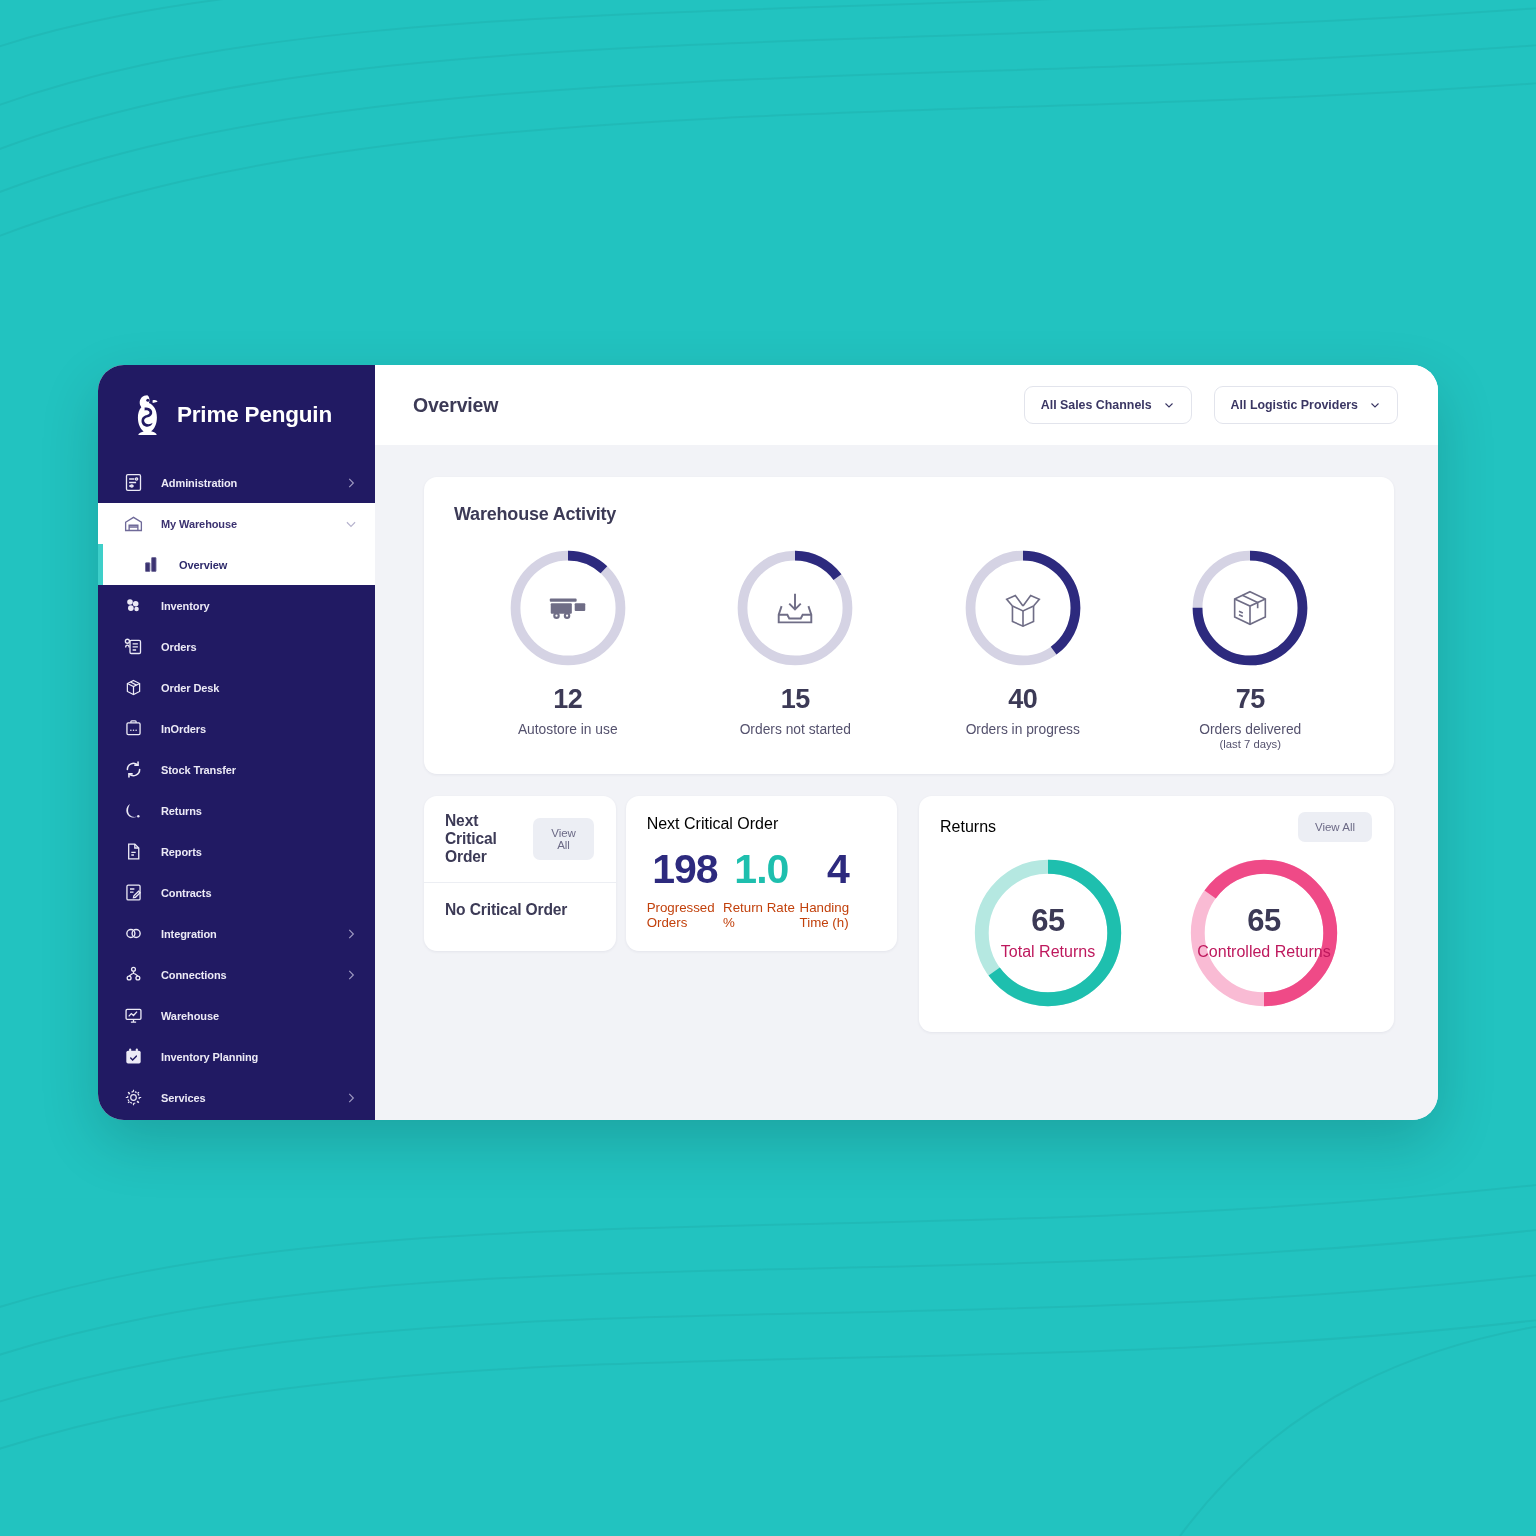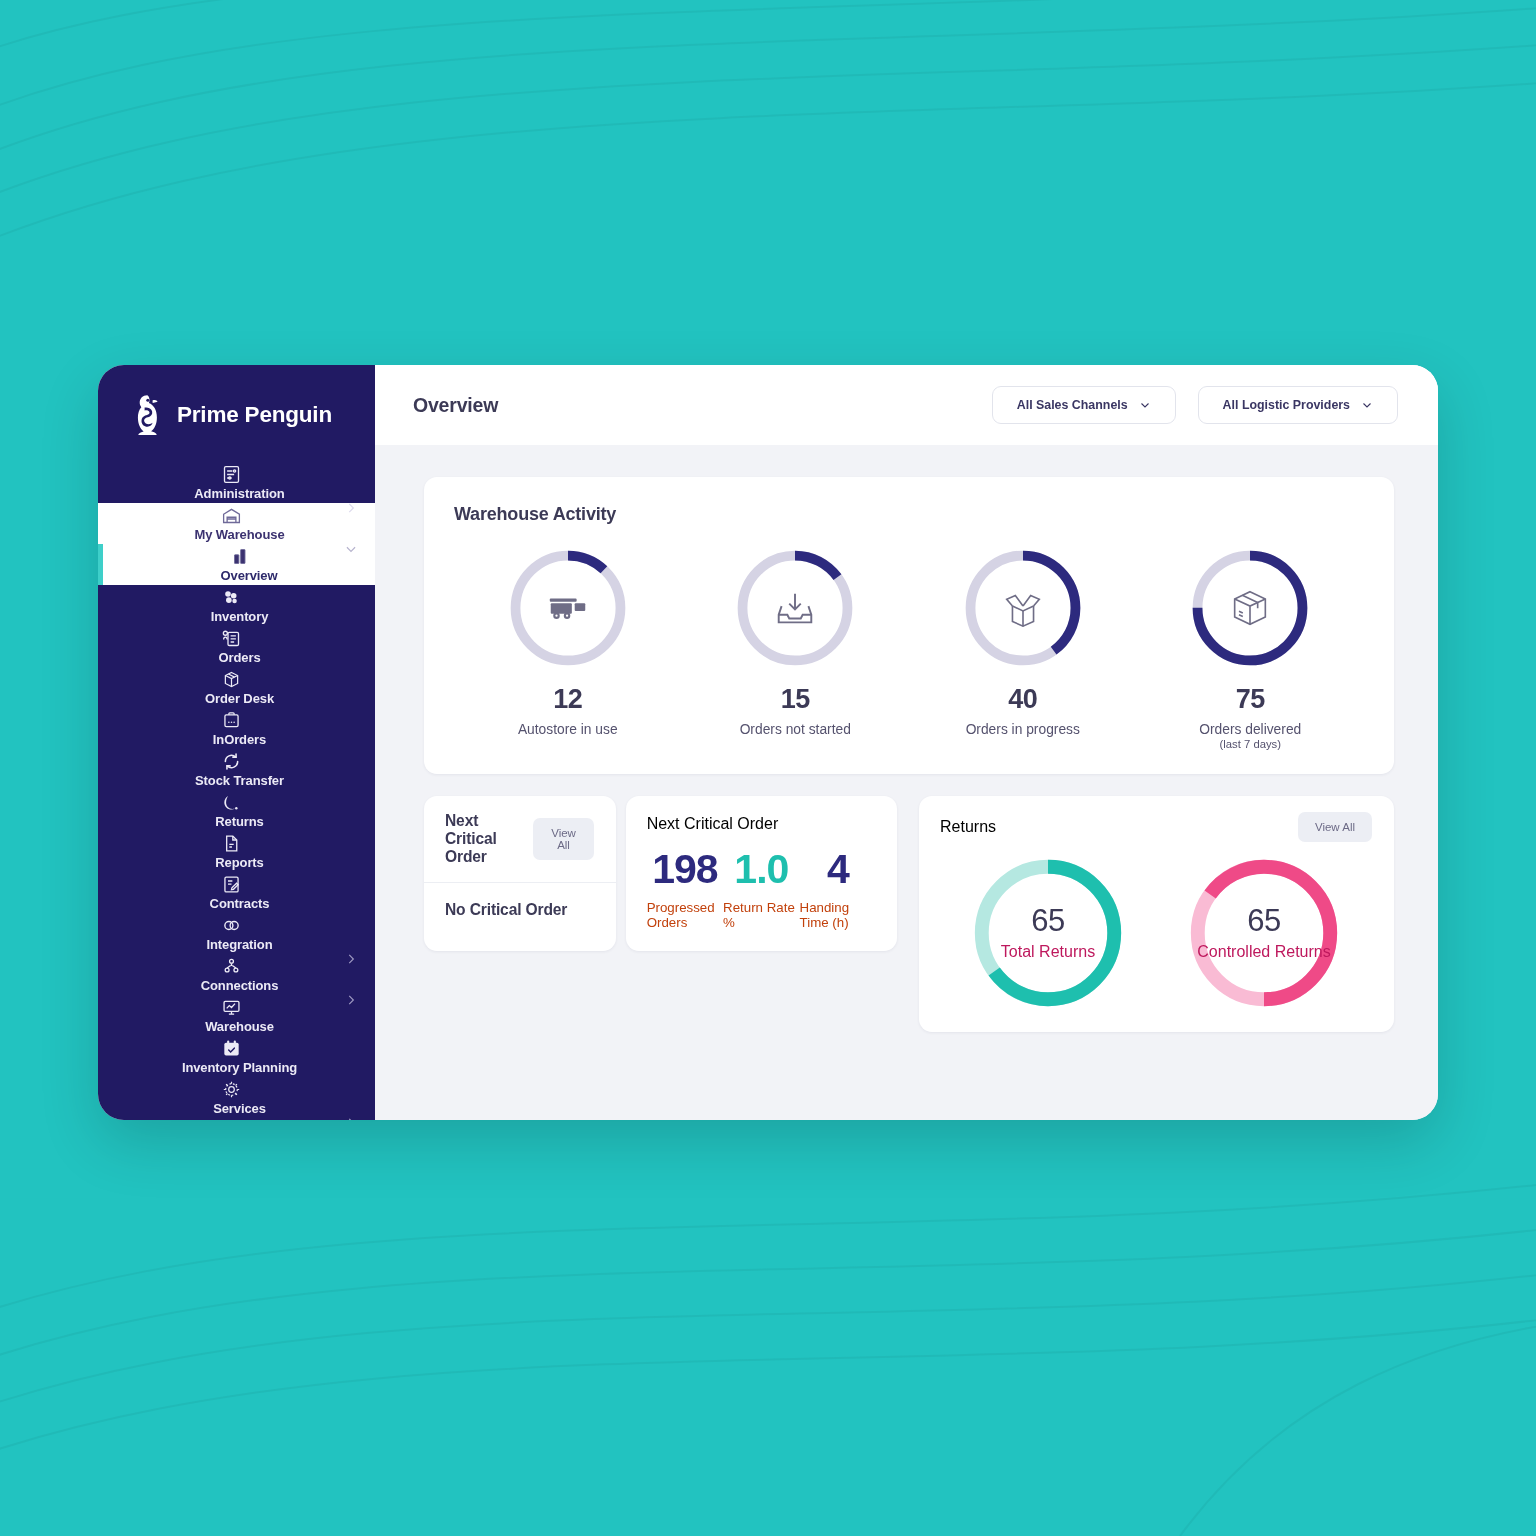--- a/index.html
+++ b/index.html
@@ -65,24 +65,23 @@
   .nav { display: flex; flex-direction: column; }
 
   .nav-item {
     display: flex;
     align-items: center;
     height: 41px;
     padding-left: 23px;
     padding-right: 17px;
     position: relative;
     color: #eceaf6;
-    font-size: 13px;
+    font-size: 11px;
     font-weight: bold;
     letter-spacing: -0.1px;
-    flex-direction: column;
   }
   .nav-item .ico {
     width: 24px; height: 24px;
     flex: 0 0 24px;
     margin-right: 16px;
     display: flex; align-items: center; justify-content: center;
   }
   .nav-item .ico svg { width: 21px; height: 21px; display: block; }
   .nav-label { white-space: nowrap; }
   .chev {
@@ -140,21 +139,21 @@
     gap: 22px;
   }
   .dropdown {
     height: 38px;
     border: 1px solid #e2e4ec;
     border-radius: 9px;
     background: #ffffff;
     display: flex;
     align-items: center;
     gap: 11px;
-    padding: 0 24px;
+    padding: 0 16px;
     font-size: 12.4px;
     font-weight: bold;
     color: #3a3663;
     white-space: nowrap;
   }
   .dropdown .chev-d { width: 12px; height: 12px; display:flex; }
   .dropdown .chev-d svg { width: 12px; height: 12px; }
 
   .content {
     flex: 1;
@@ -281,21 +280,21 @@
   .return-stat { flex: 1; display: flex; justify-content: center; }
   .rdonut { position: relative; width: 154px; height: 154px; }
   .rdonut svg { display: block; width: 154px; height: 154px; }
   .rdonut-center {
     position: absolute; inset: 0;
     display: flex; flex-direction: column;
     align-items: center; justify-content: center;
   }
   .rdonut-value {
     font-size: 31px;
-    font-weight: normal;
+    font-weight: bold;
     color: #3c3a56;
     letter-spacing: -0.6px;
     line-height: 1;
   }
   .rdonut-label {
     margin-top: 7px;
     font-size: 16px;
     color: #be185d;
   }
 </style>

